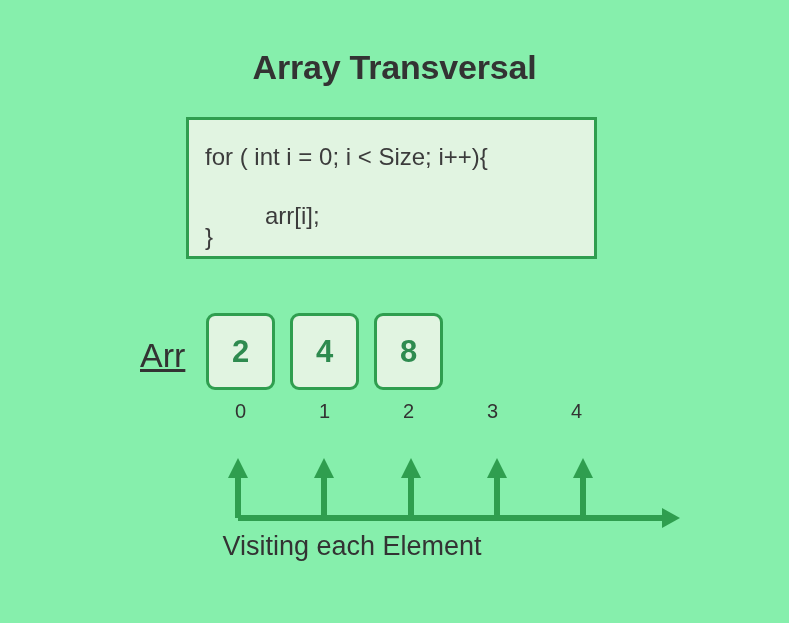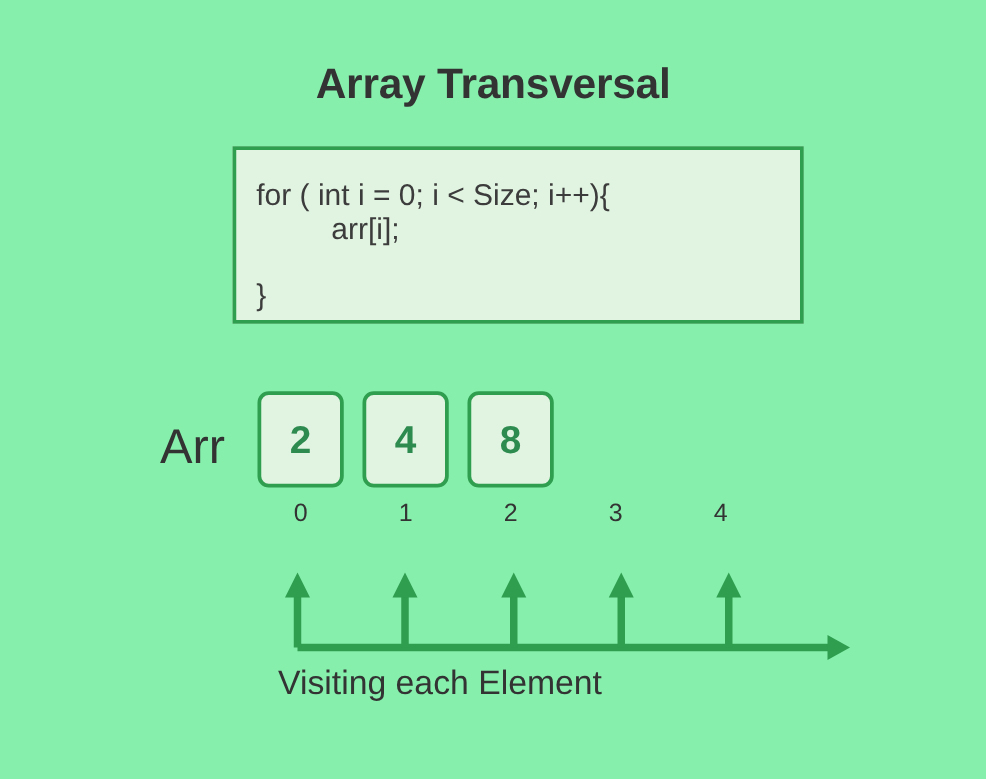--- a/index.html
+++ b/index.html
@@ -29,45 +29,46 @@
     font-weight: bold;
     color: #333333;
     letter-spacing: -0.2px;
   }
 
   
   #code-block {
     position: absolute;
     left: 186px;
     top: 117px;
-    width: 457px;
+    width: 411px;
     height: 142px;
     box-sizing: border-box;
     background: #e1f4e1;
     border: 3px solid #2f9e4f;
   }
   .code-line {
     position: absolute;
     left: 16px;
     font-size: 24px;
     color: #3c3c3c;
     white-space: pre;
     line-height: 1;
   }
   #code-line-0 { top: 25px; }
-  #code-line-1 { top: 52px; left: 76px; }
+  #code-line-1 { top: 84px; left: 76px; }
   #code-line-2 { top: 105px; }
 
   
   #array-label {
     position: absolute;
-    left: 128px;
+    left: 140px;
     top: 336px;
-    font-size: 39px;
+    font-size: 34px;
     color: #333333;
+    text-decoration: underline;
   }
   #array-row {
     position: absolute;
     left: 206px;
     top: 313px;
     display: flex;
     gap: 15px;
   }
   .array-cell {
     width: 69px;

